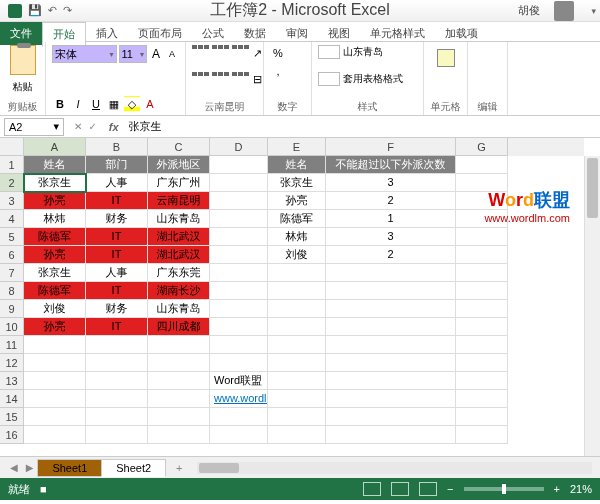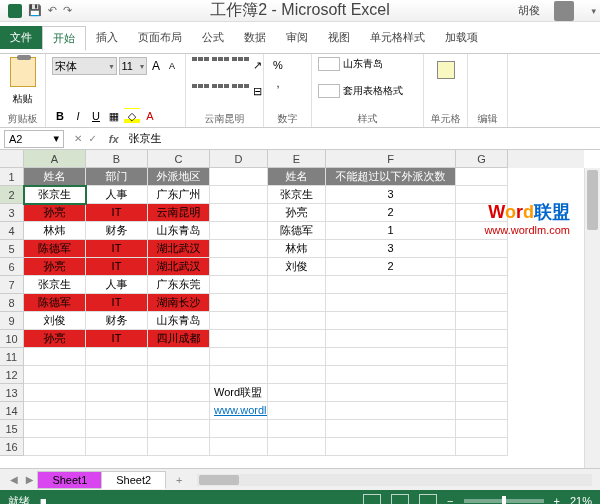--- a/index.html
+++ b/index.html
@@ -6,32 +6,32 @@
 body { font-family: "Microsoft YaHei", sans-serif; font-size: 11px; background: #fff; width: 600px; height: 504px; overflow: hidden; }
 .titlebar { height: 22px; background: linear-gradient(#fff,#f0f0f0); border-bottom: 1px solid #ddd; display: flex; align-items: center; position: relative; }
 .qat { display: flex; gap: 6px; padding-left: 8px; align-items: center; }
 .qat .xlicon { width: 14px; height: 14px; background: #207245; border-radius: 2px; }
 .qat span { color: #666; font-size: 11px; }
 .title { position: absolute; left: 50%; transform: translateX(-50%); color: #444; font-size: 16px; }
 .user { position: absolute; right: 60px; color: #444; }
 .avatar { position: absolute; right: 26px; width: 20px; height: 20px; background: #888; border-radius: 2px; }
 .winbtns { position: absolute; right: 4px; display: flex; gap: 4px; font-size: 9px; color: #666; }
 
-.tabs { height: 32px; background: #fff; display: flex; align-items: center; border-bottom: 1px solid #ccc; }
+.tabs { height: 20px; background: #fff; display: flex; align-items: flex-start; border-bottom: 1px solid #ccc; }
 .tab { padding: 4px 10px; color: #444; cursor: pointer; }
 .tab.file { background: #217346; color: #fff; }
 .tab.active { border: 1px solid #ccc; border-bottom: 1px solid #fff; margin-bottom: -1px; background: #fff; color: #217346; }
 
 .ribbon { height: 74px; background: #fff; border-bottom: 1px solid #ccc; display: flex; }
 .group { border-right: 1px solid #e0e0e0; padding: 3px 6px 1px 6px; display: flex; flex-direction: column; justify-content: space-between; }
 .group-label { text-align: center; font-size: 10px; color: #666; margin-top: 2px; }
 .paste-ico { width: 26px; height: 30px; background: #fce8b8; border: 1px solid #d0a030; position: relative; margin: 0 auto; }
 .paste-ico::before { content:""; position:absolute; top:-3px; left:6px; width:14px; height:5px; background:#888; border-radius:2px; }
 .font-row { display: flex; gap: 2px; align-items: center; margin-bottom: 2px; }
-.sel { border: 1px solid #bbb; height: 18px; font-size: 11px; padding: 0 2px; background:#e5e5e5; display:flex; align-items:center; justify-content:space-between; }
+.sel { border: 1px solid #bbb; height: 18px; font-size: 11px; padding: 0 2px; background:#c4b5fd; display:flex; align-items:center; justify-content:space-between; }
 .sel .dd { font-size:8px; color:#666; margin-left:2px; }
 .btn-sm { width: 16px; height: 16px; border: 1px solid transparent; display: inline-flex; align-items: center; justify-content: center; font-size: 11px; }
 .ico-stack { display:flex; flex-direction:column; gap:1px; }
 .ico-stack div { width:18px; height:4px; display:flex; gap:1px; }
 .ico-stack div span { width:5px; height:4px; background:#666; }
 .style-ico { width:22px; height:14px; border:1px solid #bbb; background:#fff; }
 .cells-ico { width:18px; height:18px; border:1px solid #888; background:#f8f8c0; }
 
 .fbar { height: 22px; border-bottom: 1px solid #ccc; display: flex; align-items: center; background:#fff; }
 .namebox { width: 60px; height: 18px; border: 1px solid #bbb; margin: 0 4px; padding: 0 4px; display:flex; align-items:center; justify-content:space-between; background:#fff; }
@@ -57,21 +57,21 @@
 .link-txt { color:#0070c0; text-decoration:underline; }
 .watermark { position:absolute; right:30px; top:50px; text-align:right; pointer-events:none; }
 .watermark .w1 { font-size:18px; font-weight:bold; }
 .watermark .w1 .wr { color:#d00; } .watermark .w1 .wo { color:#f90; }
 .watermark .w2 { color:#c00; font-size:11px; }
 .vscroll { position:absolute; top:18px; right:0; width:16px; bottom:0; background:#f0f0f0; border-left:1px solid #ddd; }
 .vthumb { position:absolute; top:2px; left:2px; right:2px; height:60px; background:#c0c0c0; border-radius:2px; }
 
 .sheet-tabs { height:22px; border-top:1px solid #ccc; background:#f0f0f0; display:flex; align-items:center; padding-left:6px; }
 .st-nav { color:#888; padding:0 4px; font-size:10px; }
-.st { padding:2px 14px; border:1px solid #ccc; background:#d946ef; margin-right:-1px; font-size:11px; }
+.st { padding:2px 14px; border:1px solid #ccc; background:#a16207; margin-right:-1px; font-size:11px; }
 .st.active { background:#fff; border-bottom:1px solid #fff; }
 .st-add { width:20px; text-align:center; color:#888; margin-left:4px; }
 .hscroll { flex:1; margin:0 8px; height:12px; background:#e8e8e8; position:relative; }
 .hthumb { position:absolute; left:2px; top:1px; width:40px; height:10px; background:#c0c0c0; border-radius:2px; }
 
 .status { height:22px; background:#217346; color:#fff; display:flex; align-items:center; justify-content:space-between; padding:0 8px; font-size:11px; }
 .status-r { display:flex; align-items:center; gap:10px; }
 .view-btn { width:18px; height:14px; border:1px solid #fff; opacity:0.7; }
 .zoom-track { width:80px; height:4px; background:rgba(255,255,255,0.4); position:relative; }
 .zoom-thumb { position:absolute; left:38px; top:-3px; width:4px; height:10px; background:#fff; }

